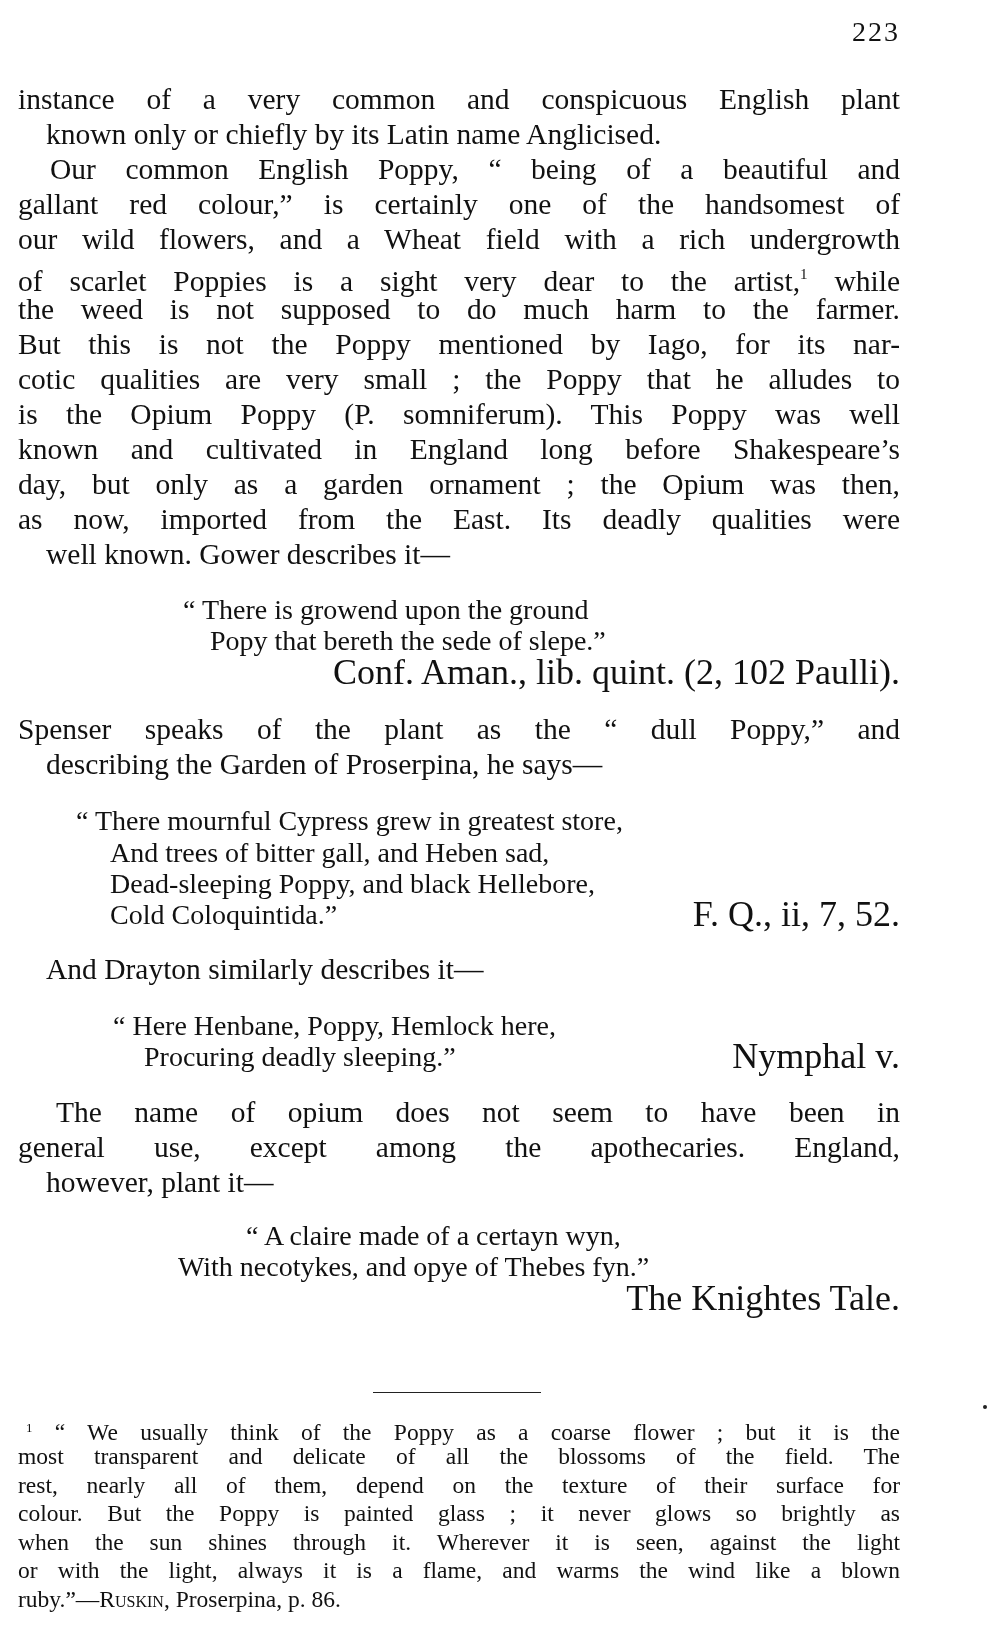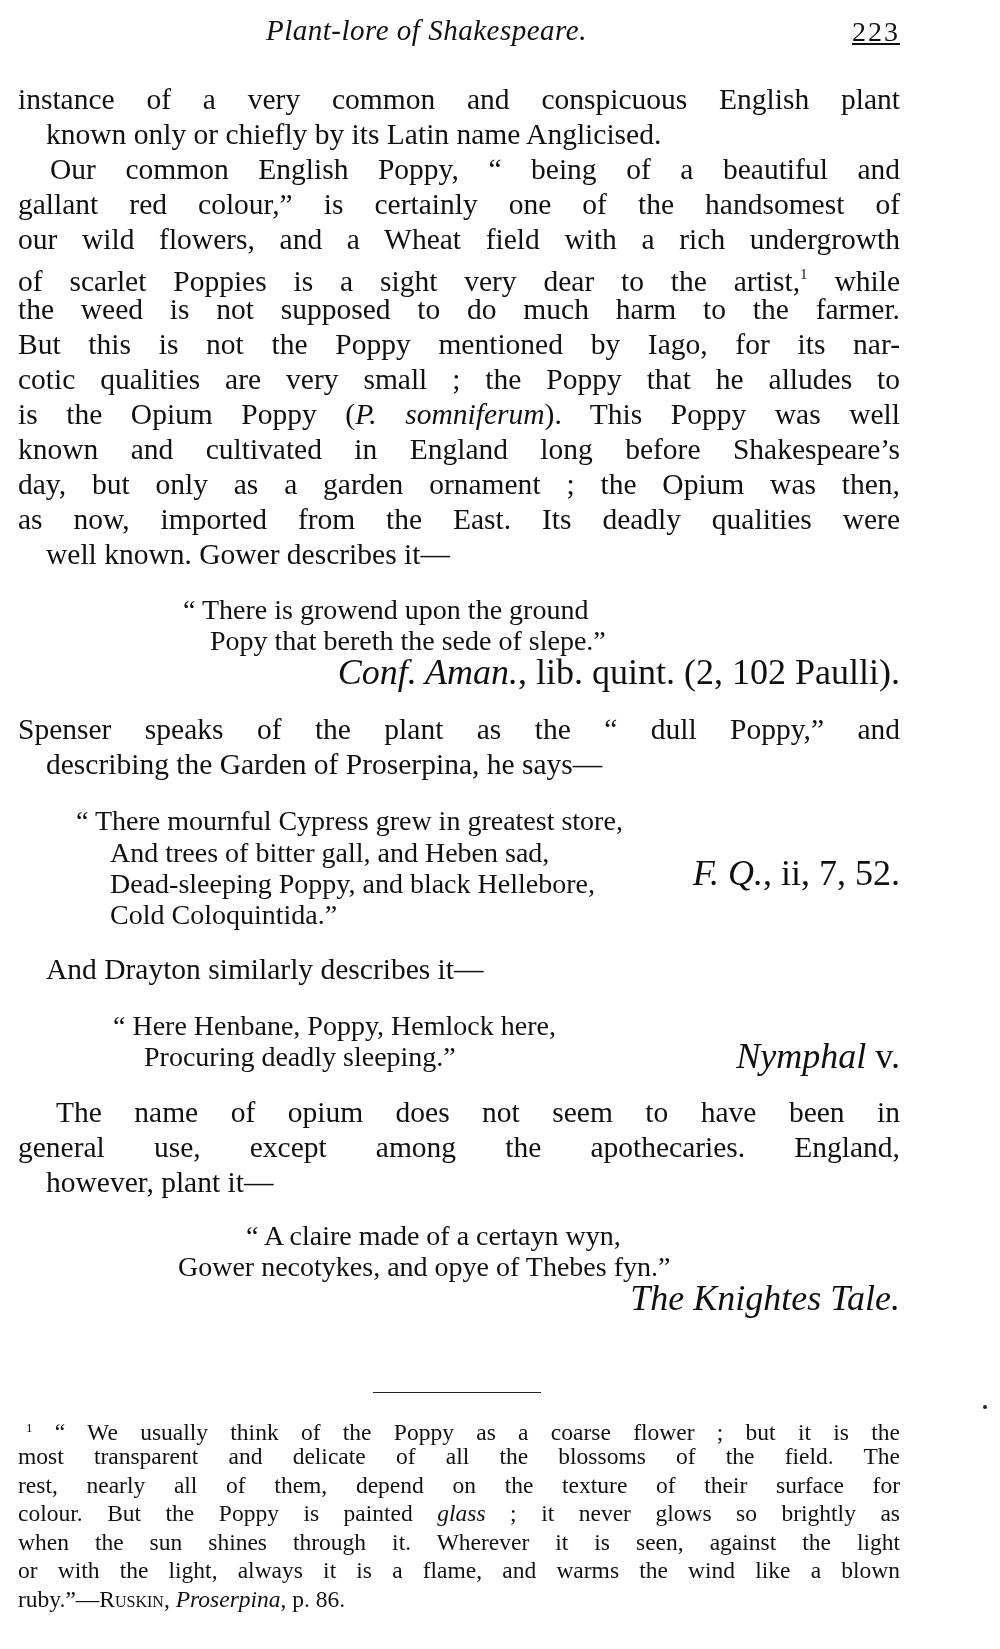--- a/index.html
+++ b/index.html
@@ -10,31 +10,31 @@
   }
   .page { position: absolute; left: 18px; top: 0; width: 882px; }
   .running-head {
     position: absolute; top: 14px; left: 0; width: 882px; height: 40px;
   }
   .running-title {
     position: absolute; left: 248px; top: 0;
     font-style: italic; font-size: 29px; letter-spacing: 0.5px;
   }
   .page-number {
-    position: absolute; right: 0; top: 2px; font-size: 28px; letter-spacing: 2px; text-decoration: underline;
+    position: absolute; right: 0; top: 2px; font-size: 28px; letter-spacing: 2px;
   }
   .line {
     position: absolute; left: 0; width: 882px;
     font-size: 29.5px; line-height: 35px; white-space: nowrap;
     text-align: justify; text-align-last: justify;
   }
   .line.last { text-align-last: left; margin-left: 28px; }
   .verse { position: absolute; font-size: 28px; line-height: 31px; white-space: nowrap; text-align: right; }
   .cite { position: absolute; right: 0; font-size: 36px; line-height: 31px; white-space: nowrap; }
-  .it { font-style: italic; }
+  .it { }
   .sc { font-variant: small-caps; }
   .sup { font-size: 15px; vertical-align: 12px; }
   .rule {
     position: absolute; left: 355px; top: 1392px; width: 168px; height: 0;
     border-top: 1.5px solid #222;
   }
   .fn {
     position: absolute; left: 0; width: 882px;
     font-size: 23.5px; line-height: 28.5px; white-space: nowrap;
     text-align: justify; text-align-last: justify; margin-top: 6px;
@@ -42,21 +42,20 @@
   .fn.last { text-align-last: left; }
   .fnmark { font-size: 13px; vertical-align: 8px; }
   .speck { position: absolute; left: 983px; top: 1405px; width: 4px; height: 4px; background:#222; border-radius:50%; }
 </style>
 </head>
 <body>
 
 <div class="page">
 
   <div class="running-head">
-    <span class="running-title">Plant-lore of Shakespeare.</span>
     <span class="page-number">223</span>
   </div>
 
   <div class="line" style="top:82px">instance of a very common and conspicuous English plant</div>
   <div class="line last" style="top:117px">known only or chiefly by its Latin name Anglicised.</div>
   <div class="line" style="top:152px; left:32px; width:850px">Our common English Poppy, “ being of a beautiful and</div>
   <div class="line" style="top:187px">gallant red colour,” is certainly one of the handsomest of</div>
   <div class="line" style="top:222px">our wild flowers, and a Wheat field with a rich undergrowth</div>
   <div class="line" style="top:257px"><span>of scarlet Poppies is a sight very dear to the artist,</span><span class="sup">1</span><span> while</span></div>
   <div class="line" style="top:292px">the weed is not supposed to do much harm to the farmer.</div>
@@ -72,33 +71,33 @@
   <div class="verse" style="top:625px; left:192px">Popy that bereth the sede of slepe.”</div>
   <div class="cite" style="top:657px"><span class="it">Conf. Aman.</span><span>, lib. quint. (2, 102 Paulli).</span></div>
 
   <div class="line" style="top:712px">Spenser speaks of the plant as the “ dull Poppy,” and</div>
   <div class="line last" style="top:747px">describing the Garden of Proserpina, he says—</div>
 
   <div class="verse" style="top:805px; left:58px">“ There mournful Cypress grew in greatest store,</div>
   <div class="verse" style="top:837px; left:92px">And trees of bitter gall, and Heben sad,</div>
   <div class="verse" style="top:868px; left:92px">Dead-sleeping Poppy, and black Hellebore,</div>
   <div class="verse" style="top:899px; left:92px">Cold Coloquintida.”</div>
-  <div class="cite" style="top:858px"><span class="it">F. Q.</span><span>, ii, 7, 52.</span></div>
+  <div class="cite" style="top:899px"><span class="it">F. Q.</span><span>, ii, 7, 52.</span></div>
 
   <div class="line last" style="top:952px">And Drayton similarly describes it—</div>
   <div class="verse" style="top:1010px; left:95px">“ Here Henbane, Poppy, Hemlock here,</div>
   <div class="verse" style="top:1041px; left:126px">Procuring deadly sleeping.”</div>
   <div class="cite" style="top:1041px"><span class="it">Nymphal</span><span> v.</span></div>
 
   <div class="line" style="top:1095px; left:38px; width:844px">The name of opium does not seem to have been in</div>
   <div class="line" style="top:1130px">general use, except among the apothecaries.   England,</div>
   <div class="line last" style="top:1165px">however, plant it—</div>
 
   <div class="verse" style="top:1220px; left:228px">“ A claire made of a certayn wyn,</div>
-  <div class="verse" style="top:1251px; left:160px">Gower necotykes, and opye of Thebes fyn.”</div>
+  <div class="verse" style="top:1251px; left:160px">With necotykes, and opye of Thebes fyn.”</div>
   <div class="cite it" style="top:1283px">The Knightes Tale.</div>
 
   <div class="rule"></div>
 
   <div class="fn" style="top:1408px; left:8px; width:874px"><span class="fnmark">1</span> <span>“ We usually think of the Poppy as a coarse flower ; but it is the</span></div>
   <div class="fn" style="top:1436px">most transparent and delicate of all the blossoms of the field.  The</div>
   <div class="fn" style="top:1465px">rest, nearly all of them, depend on the texture of their surface for</div>
   <div class="fn" style="top:1493px"><span>colour.  But the Poppy is painted </span><span class="it">glass</span><span> ; it never glows so brightly as</span></div>
   <div class="fn" style="top:1522px">when the sun shines through it.  Wherever it is seen, against the light</div>
   <div class="fn" style="top:1550px">or with the light, always it is a flame, and warms the wind like a blown</div>

